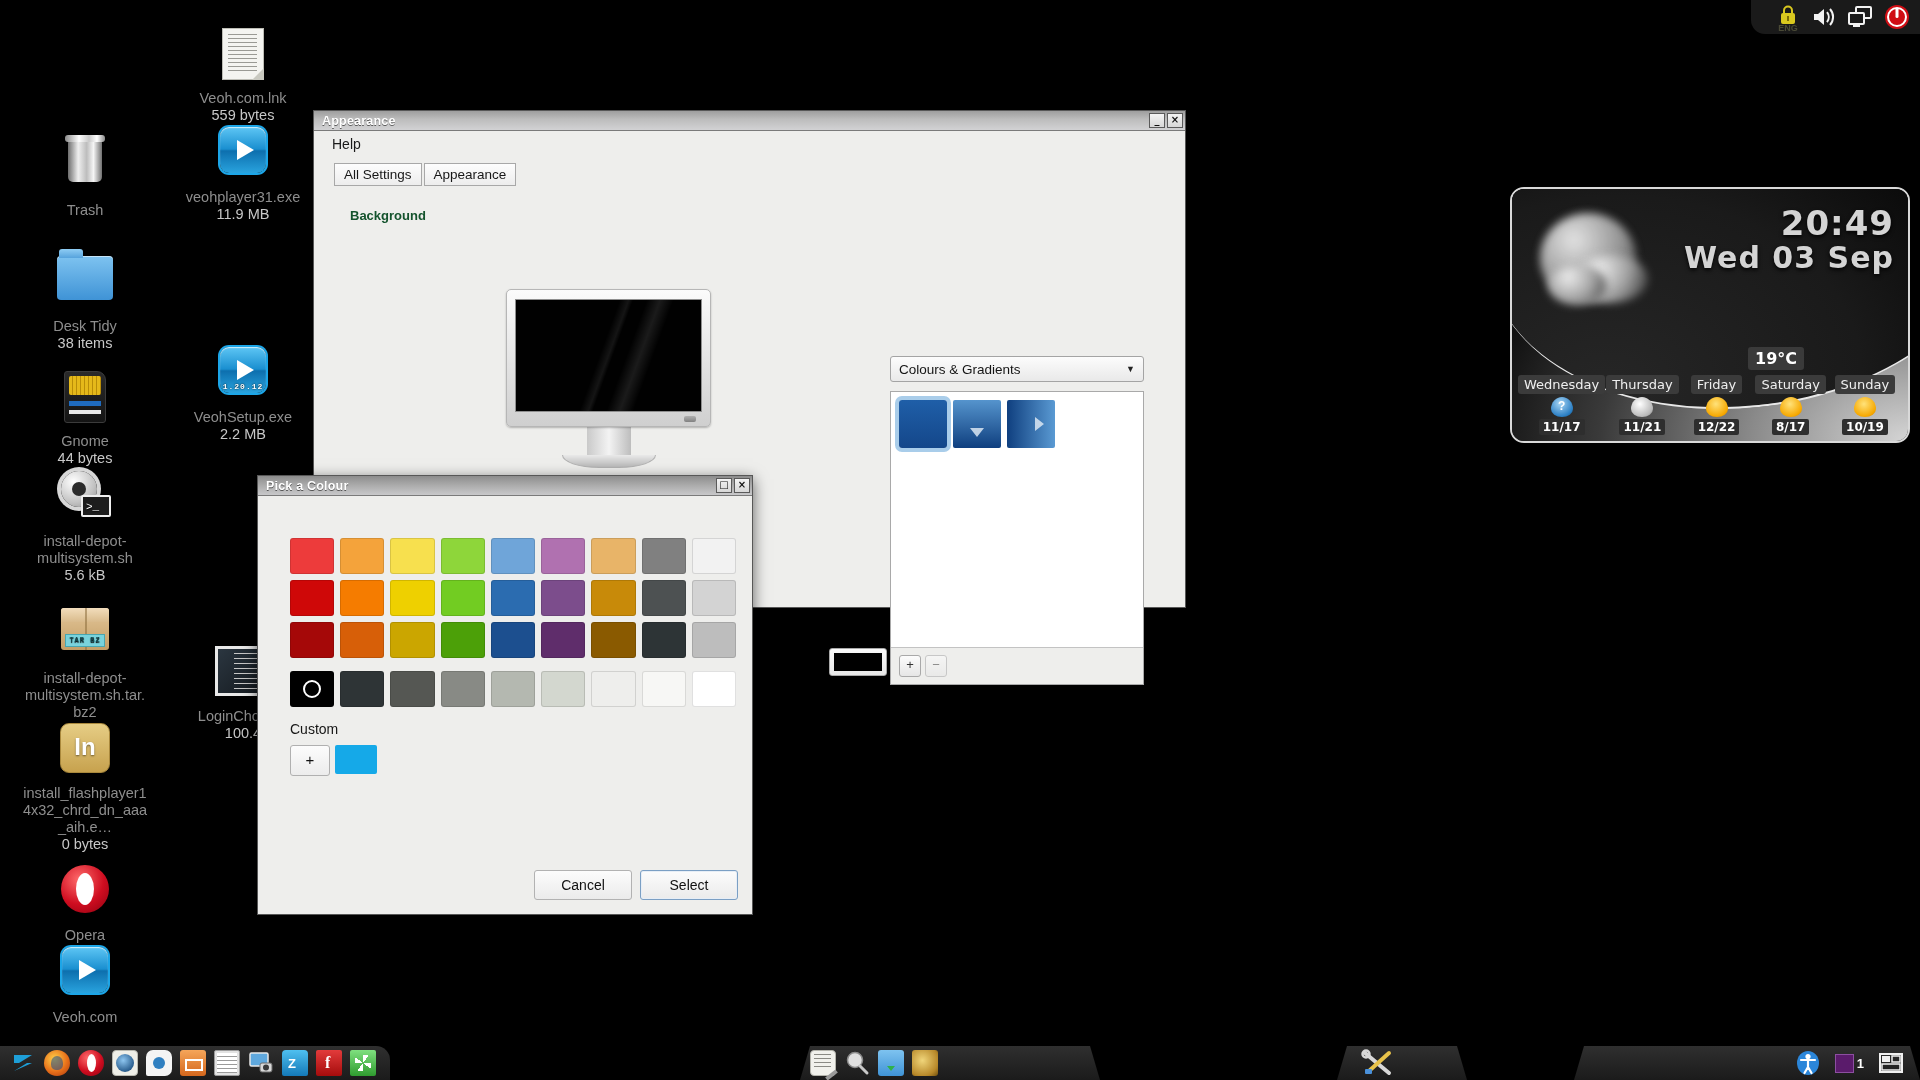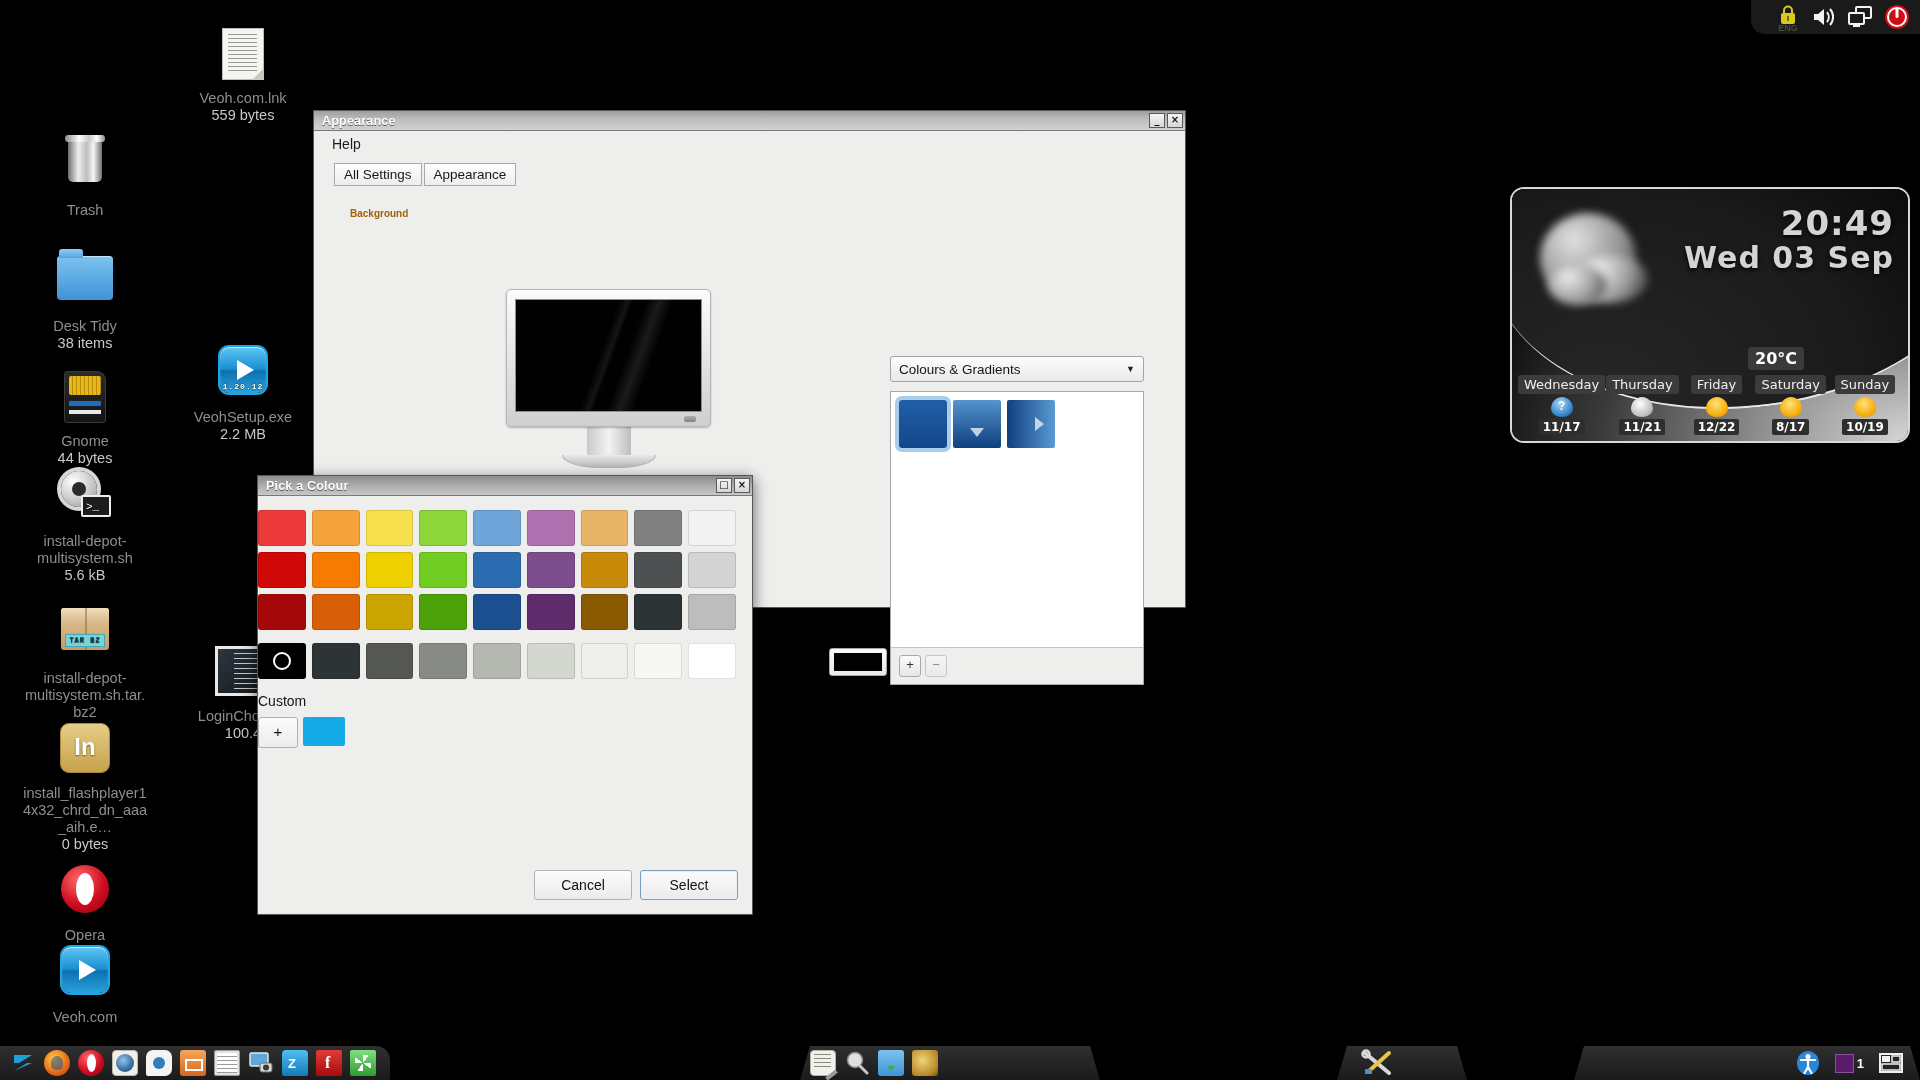--- a/index.html
+++ b/index.html
@@ -217,21 +217,21 @@
   .tabbtn {
     background: linear-gradient(#fdfdfd,#ededed);
     border: 1px solid #a8a8a8;
     padding: 3px 9px;
     font-size: 13.5px;
     color: #171717;
   }
   .tabbtn + .tabbtn { margin-left: 2px; }
   .section-title {
     margin: 22px 0 8px 36px;
-    font-size: 10px; font-weight: bold; color: #a16207;
+    font-size: 13px; font-weight: bold; color: #14532d;
   }
 
   
   .monitor-wrap{position:absolute;}
   .mon-frame{
     width:205px;height:138px;
     background: linear-gradient(#fbfbfb,#cfcfcf);
     border:1px solid #b6b6b6;border-radius:5px;
     padding:9px 8px 14px 8px;box-sizing:border-box;
     position:relative;
@@ -458,20 +458,29 @@
   <div class="desk-icon" style="left:180px;top:24px;">
     <div class="glyph">
         <div class="ic-doc">
           <div class="lines"></div>
         </div>
       </div>
     <span class="nm">Veoh.com.lnk</span>
     <span class="sz">559 bytes</span>
   </div>
 
+  <div class="desk-icon" style="left:180px;top:122px;">
+    <div class="glyph">
+      <div class="ic-veoh">
+          <span class="ver"></span>
+        </div>
+    </div>
+    <span class="nm">veohplayer31.exe</span>
+    <span class="sz">11.9 MB</span>
+  </div>
 
 
   <div class="desk-icon" style="left:180px;top:342px;">
     <div class="glyph">
       <div class="ic-veoh">
           <span class="ver">1.20.12</span>
         </div>
     </div>
     <span class="nm">VeohSetup.exe</span>
     <span class="sz">2.2 MB</span>
@@ -550,21 +559,21 @@
 
   <div class="win" style="left:257px;top:475px;width:494px;height:438px;">
     <div class="titlebar dark">
       <span class="tb-title">Pick a Colour</span>
       <span class="tb-btns">
         <span class="tb-btn">□</span>
         <span class="tb-btn">×</span>
       </span>
     </div>
 
-    <div style="padding:14px 16px 0 0;">
+    <div style="padding:14px 16px 0 32px;margin-top:28px;">
       <div class="pal-grid" id="pal-rows">
           <div class="pal-cell" style="background: rgb(237, 59, 59);"></div>
           <div class="pal-cell" style="background: rgb(244, 163, 59);"></div>
           <div class="pal-cell" style="background: rgb(247, 224, 78);"></div>
           <div class="pal-cell" style="background: rgb(142, 214, 58);"></div>
           <div class="pal-cell" style="background: rgb(111, 165, 217);"></div>
           <div class="pal-cell" style="background: rgb(176, 113, 176);"></div>
           <div class="pal-cell" style="background: rgb(232, 180, 104);"></div>
           <div class="pal-cell" style="background: rgb(128, 128, 128);"></div>
           <div class="pal-cell" style="background: rgb(242, 242, 242);"></div>
@@ -620,21 +629,21 @@
       <div class="blob" style="left:0;top:0;width:96px;height:90px;"></div>
       <div class="blob" style="left:32px;top:42px;width:76px;height:48px;"></div>
       <div class="blob" style="left:8px;top:52px;width:58px;height:40px;"></div>
     </div>
 
     <div class="wx-time">
       <div class="t">20:49</div>
       <div class="d">Wed 03 Sep</div>
     </div>
 
-    <div class="wx-temp" style="left:236px;top:158px;">20°C</div>
+    <div class="wx-temp" style="left:236px;top:158px;">19°C</div>
 
     <div class="wx-days" id="wx-days">
         <div class="wx-day"><span class="dn">Wednesday</span><div class="ico q">?</div><div><span class="hl">11/17</span></div></div>
         <div class="wx-day"><span class="dn">Thursday</span><div class="ico cloudy"></div><div><span class="hl">11/21</span></div></div>
         <div class="wx-day"><span class="dn">Friday</span><div class="ico sun"></div><div><span class="hl">12/22</span></div></div>
         <div class="wx-day"><span class="dn">Saturday</span><div class="ico sun"></div><div><span class="hl">8/17</span></div></div>
         <div class="wx-day"><span class="dn">Sunday</span><div class="ico sun"></div><div><span class="hl">10/19</span></div></div>
       </div>
   </div>
 

